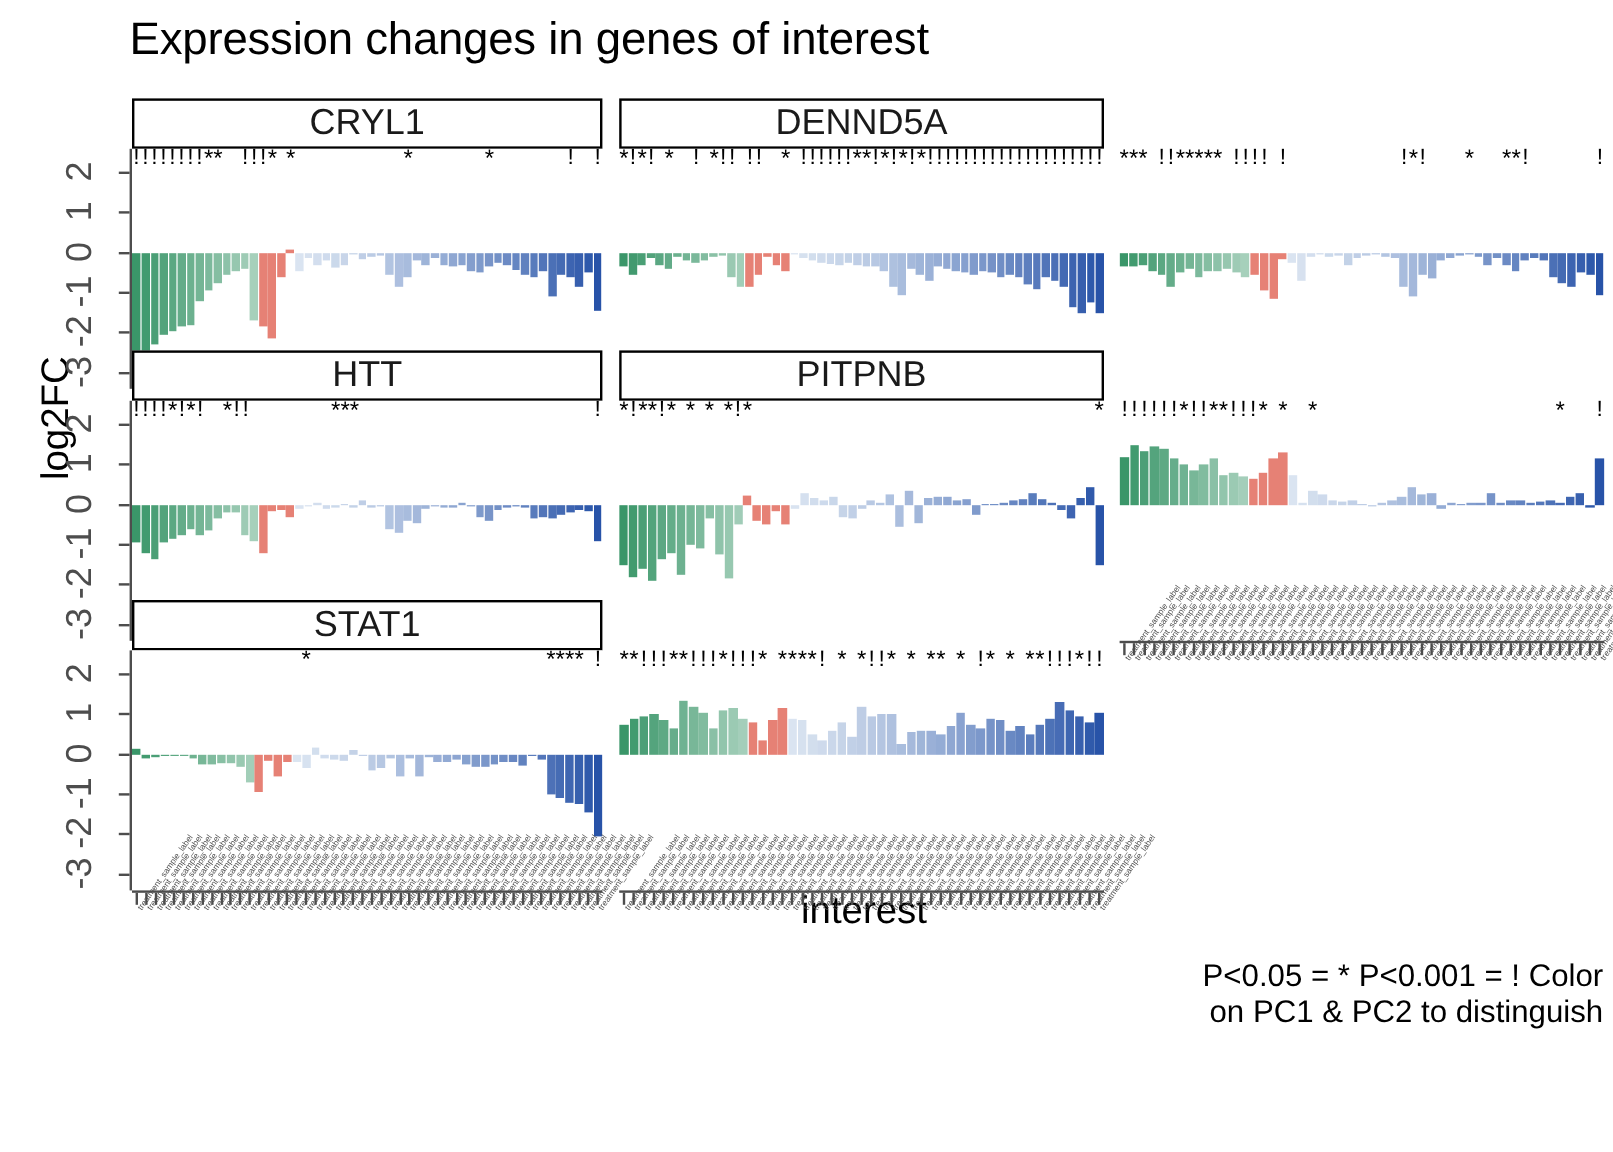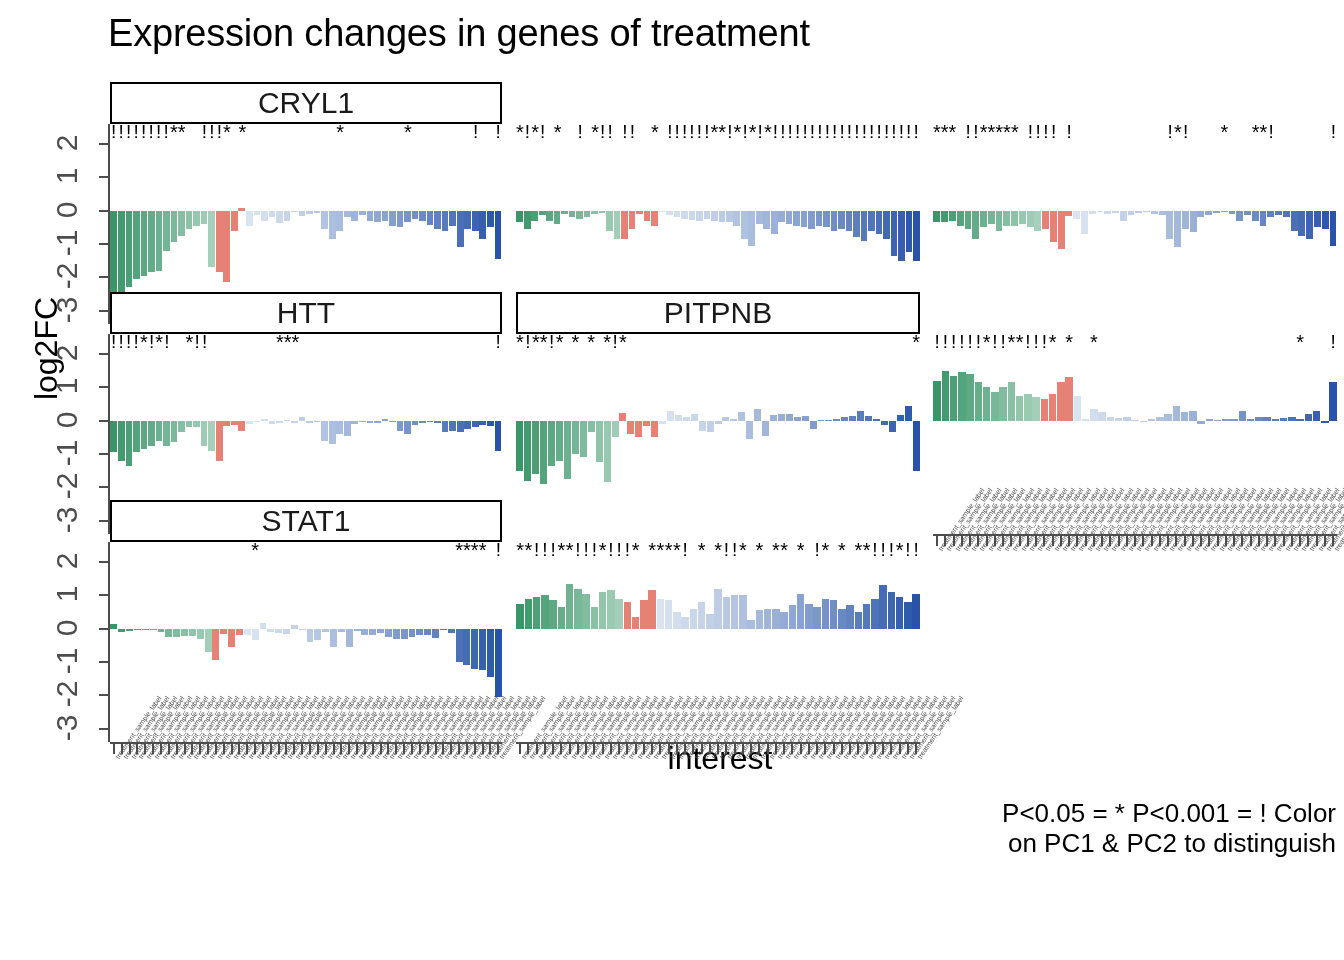--- a/index.html
+++ b/index.html
@@ -91,21 +91,21 @@
     font-size:7px;color:#4d4d4d;white-space:nowrap;
     transform:rotate(-55deg);transform-origin:0 0;
     transform-box:fill-box;
   }
 </style>
 </head>
 <body>
 
 <div class="plot-root">
 
-  <div class="plot-title">Expression changes in genes of treatment</div>
+  <div class="plot-title">Expression changes in genes of interest</div>
 
   <div class="y-axis-title">log2FC</div>
   <div class="x-axis-title">interest</div>
 
   <div class="caption">
     <div>P&lt;0.05 = * P&lt;0.001 = ! Color</div>
     <div>on PC1 &amp; PC2 to distinguish</div>
   </div>
 
   <div id="panels-layer">
@@ -322,20 +322,23 @@
             <div class="sigslot"></div>
             <div class="sigslot"></div>
             <div class="sigslot" style="font-size: 19px; font-weight: 400;">!</div>
             <div class="sigslot"></div>
             <div class="sigslot"></div>
             <div class="sigslot" style="font-size: 19px; font-weight: 400;">!</div>
           </div>
         </div>
       </div>
       <div class="panel" style="left: 516px; top: 82px; width: 404px; height: 242px;">
+        <div class="strip">
+          <span class="strip-label">DENND5A</span>
+        </div>
         <div class="panelbody">
           <div class="bars">
             <div class="barslot">
               <div class="bar" style="top: 86.6667px; height: 11.6667px; background: rgb(58, 150, 105); left: 6%; right: 6%;"></div>
             </div>
             <div class="barslot">
               <div class="bar" style="top: 86.6667px; height: 18.3333px; background: rgba(58, 150, 105, 0.96); left: 6%; right: 6%;"></div>
             </div>
             <div class="barslot">
               <div class="bar" style="top: 86.6667px; height: 10px; background: rgba(58, 150, 105, 0.918); left: 6%; right: 6%;"></div>

